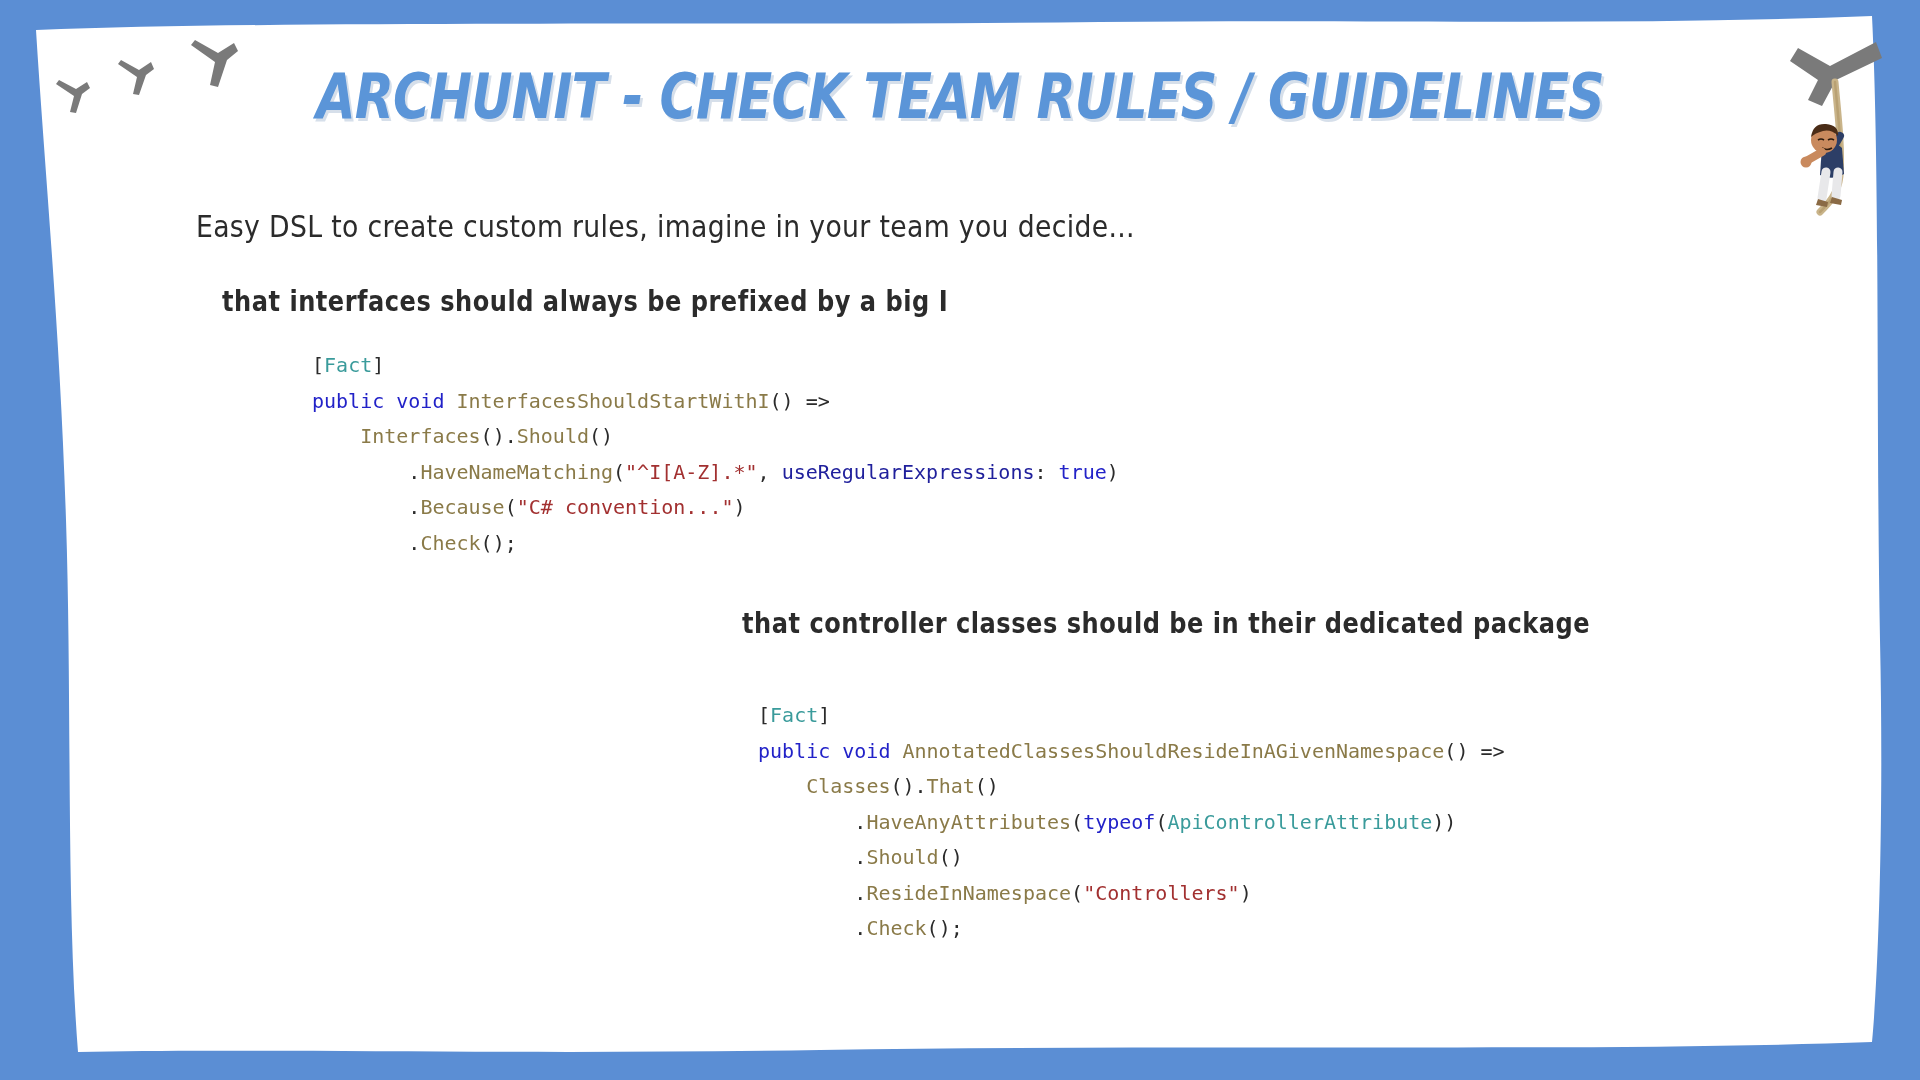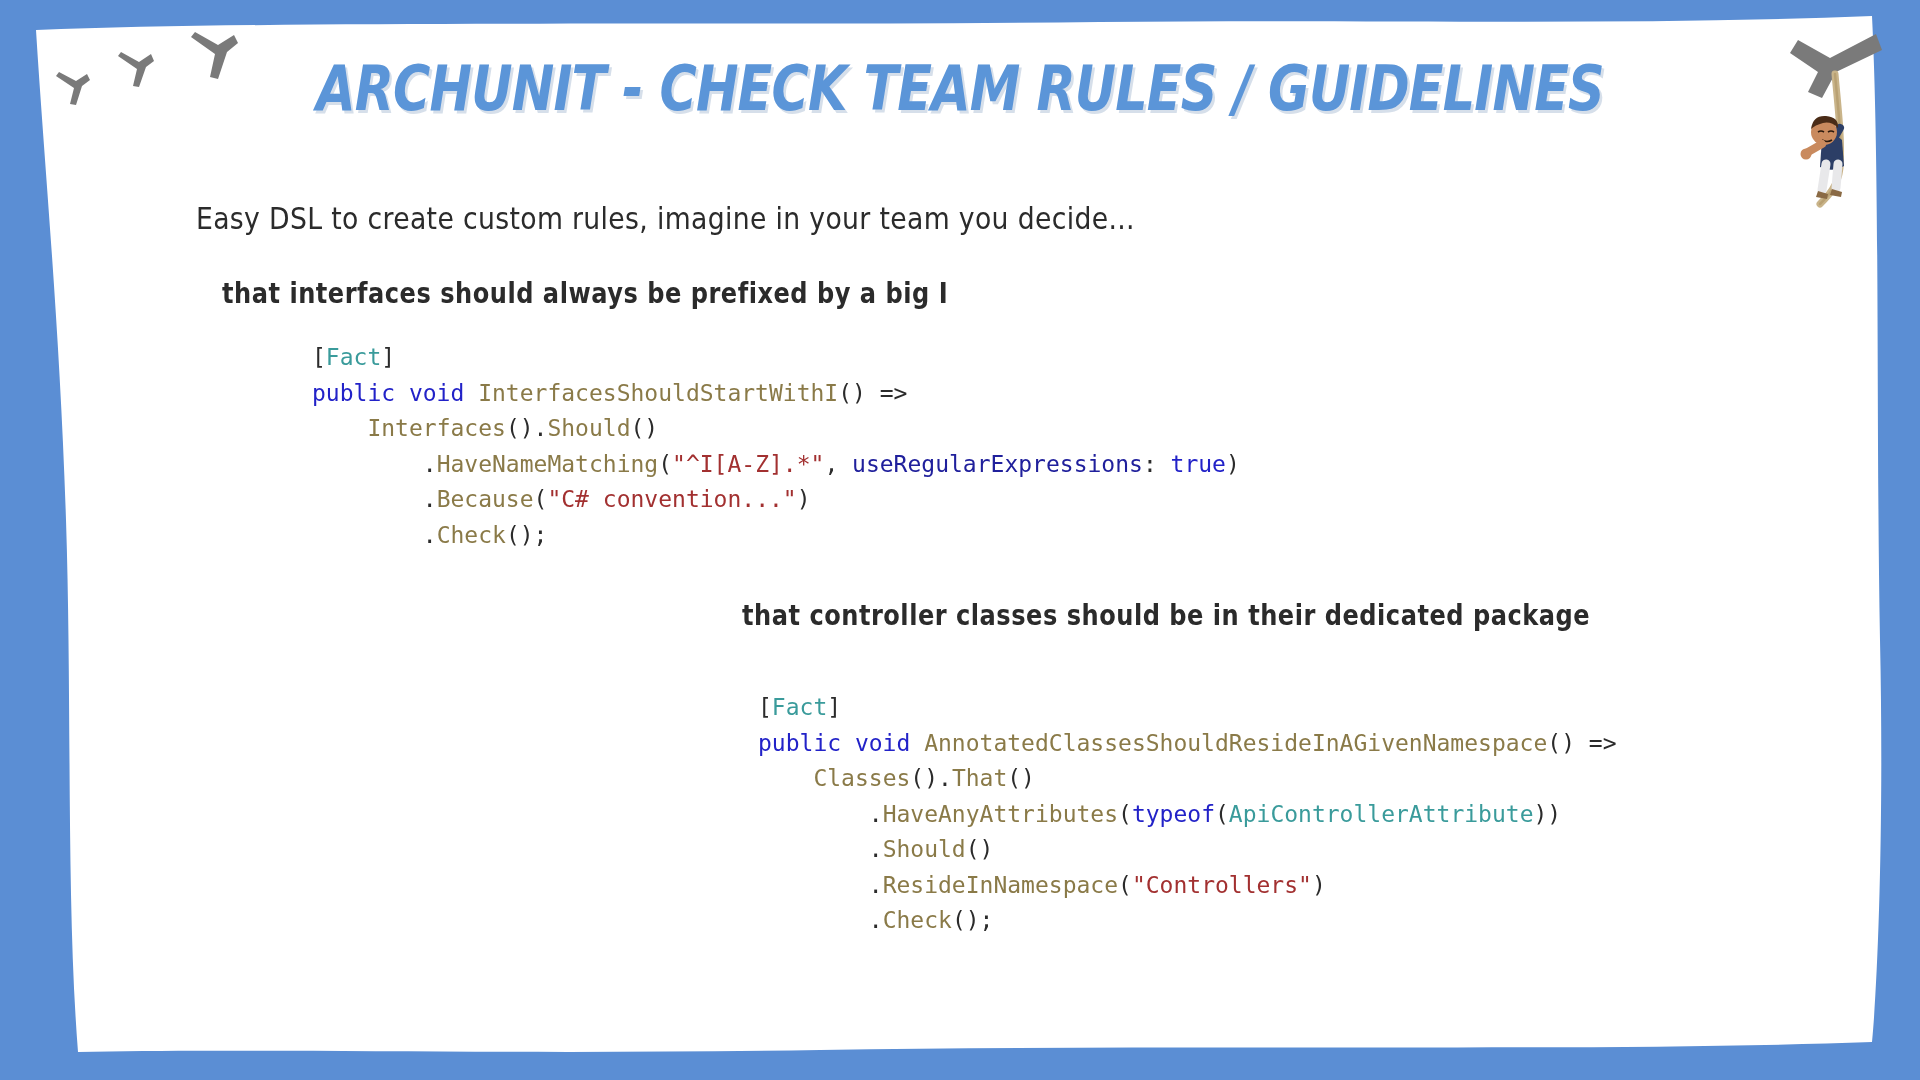--- a/index.html
+++ b/index.html
@@ -24,21 +24,21 @@
   #page-white {
     position: absolute;
     left: 0; top: 0;
     width: 1920px;
     height: 1080px;
     pointer-events: none;
   }
 
   #content {
     position: absolute;
-    left: 0; top: 4px;
+    left: 0; top: 12px;
     width: 1920px;
     height: 837px;
   }
 
   
   .title {
     position: absolute;
     left: 0;
     top: 48px;
     width: 1920px;
@@ -89,21 +89,21 @@
     top: 595px;
     font-size: 28px;
     font-weight: 700;
     letter-spacing: 0.6px;
   }
 
   
   .code {
     position: absolute;
     font-family: "DejaVu Sans Mono", monospace;
-    font-size: 23px;
+    font-size: 20px;
     line-height: 35.5px;
     white-space: pre;
     color: #1e1e1e;
   }
 
   #code-block-1 { left: 312px; top: 336px; }
   #code-block-2 { left: 758px; top: 686px; }
 
   .code .ln { display: block; }
 

